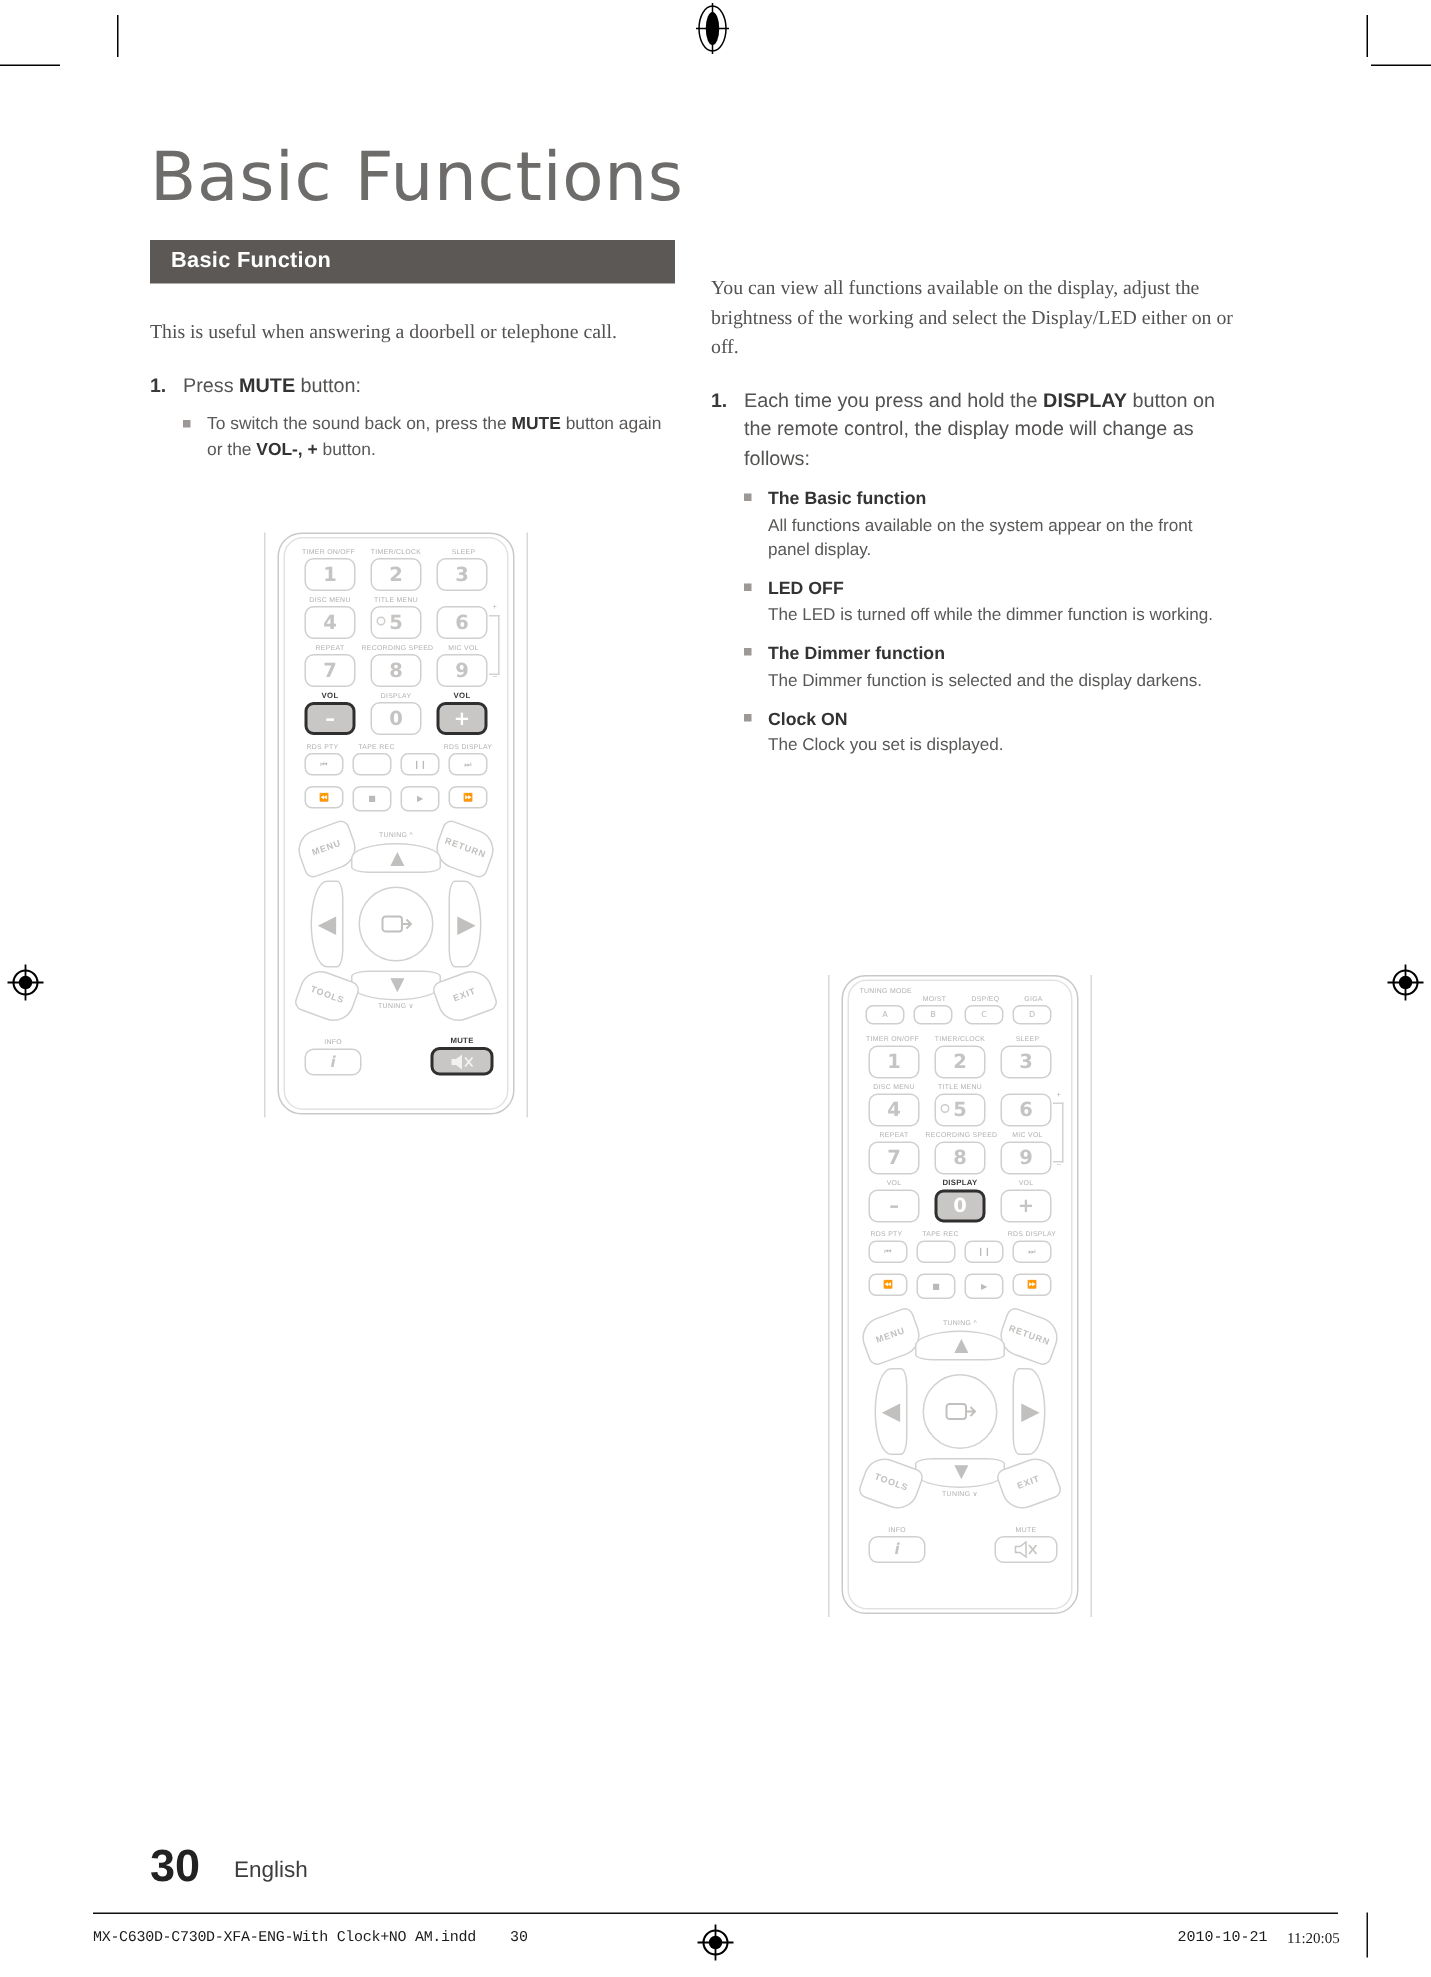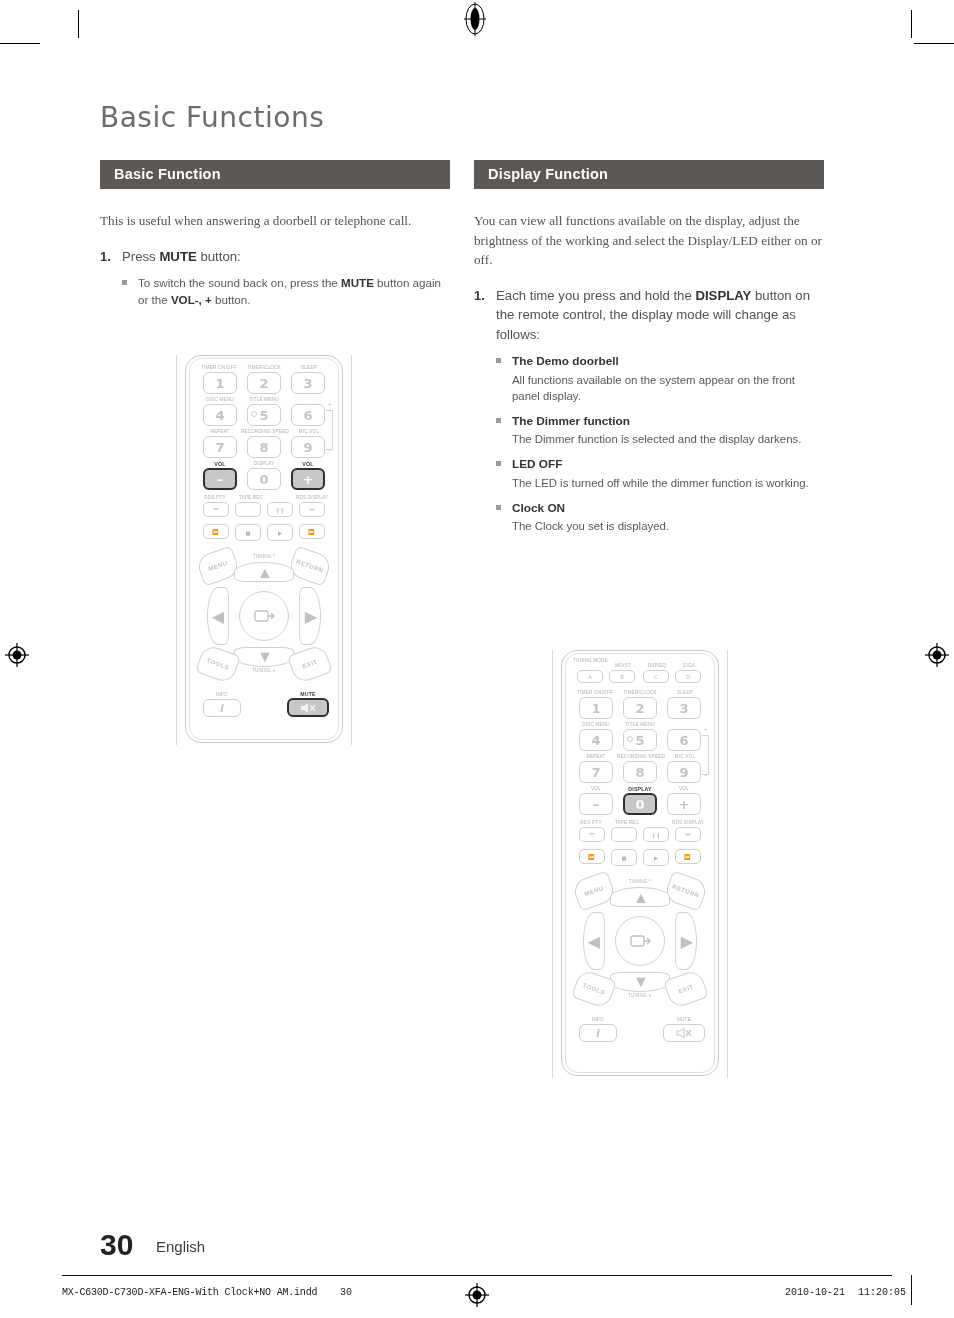--- a/index.html
+++ b/index.html
@@ -14,21 +14,21 @@
   
   .cropmark{position:absolute;background:#000;}
   .reg{position:absolute;width:26px;height:26px;}
   .reg svg{display:block;}
 
   
   .page{position:absolute;left:0;top:0;width:954px;height:1318px;}
 
   .doc-title{
     position:absolute;left:100px;top:96px;
-    font-size:28px;line-height:44px;
+    font-size:45px;line-height:44px;
     font-weight:400;
     color:#6e6c6a;
     letter-spacing:0.5px;
     font-family:"DejaVu Sans", sans-serif;
   }
 
   .columns{position:absolute;left:100px;top:160px;width:724px;}
   .col{position:absolute;top:0;width:350px;}
   .col-left{left:0;}
   .col-right{left:374px;}
@@ -174,21 +174,21 @@
     font-family:"Liberation Mono", monospace;
   }
   .foot-date{
     position:absolute;left:785px;top:1287px;
     font-size:10px;color:#1a1a1a;
     font-family:"Liberation Mono", monospace;
   }
   .foot-time{
     position:absolute;left:858px;top:1287px;
     font-size:10px;color:#1a1a1a;
-    font-family:Liberation Mono, monospace;
+    font-family:Liberation Serif, serif;
   }
   .foot-vrule{position:absolute;left:911px;top:1275px;width:1px;height:30px;background:#111;}
 </style>
 </head>
 <body>
 
 <div class="page">
 
   <div class="cropmark" style="left:78px;top:10px;width:1px;height:28px;"></div>
   <div class="cropmark" style="left:0px;top:43px;width:40px;height:1px;"></div>
@@ -363,61 +363,60 @@
                   <path d="M11 3 l5 6 M16 3 l-5 6" stroke="#f2f2f2" stroke-width="1.3" fill="none"></path>
                 </svg>
             </div>
           </div>
 
         </div>
       </div>
     </div>
 
     <div class="col col-right">
-      <div class="section-bar">Display Function</div>
       <div class="intro">You can view all functions available on the display, adjust the brightness of the working and select the Display/LED either on or off.</div>
 
       <ol class="steps">
         <li class="step">
           <span class="step-num">1.</span>
           <span class="step-body">
             <span>Each time you press and hold the <b>DISPLAY</b> button on the remote control, the display mode will change as follows:</span>
             <ul class="sublist" style="margin-top:8px;">
               <li class="subitem">
                 <span class="bullet-sq">
                     <i></i>
                   </span>
                 <span class="subitem-text">
-                  <span class="subitem-title">The Demo doorbell</span>
+                  <span class="subitem-title">The Basic function</span>
                   <span class="subitem-desc">All functions available on the system appear on the front panel display.</span>
+                </span>
+              </li>
+              <li class="subitem">
+                <span class="bullet-sq">
+                    <i></i>
+                  </span>
+                <span class="subitem-text">
+                  <span class="subitem-title">LED OFF</span>
+                  <span class="subitem-desc">The LED is turned off while the dimmer function is working.</span>
                 </span>
               </li>
               <li class="subitem">
                 <span class="bullet-sq">
                     <i></i>
                   </span>
                 <span class="subitem-text">
                   <span class="subitem-title">The Dimmer function</span>
                   <span class="subitem-desc">The Dimmer function is selected and the display darkens.</span>
                 </span>
               </li>
               <li class="subitem">
                 <span class="bullet-sq">
                     <i></i>
                   </span>
                 <span class="subitem-text">
-                  <span class="subitem-title">LED OFF</span>
-                  <span class="subitem-desc">The LED is turned off while the dimmer function is working.</span>
-                </span>
-              </li>
-              <li class="subitem">
-                <span class="bullet-sq">
-                    <i></i>
-                  </span>
-                <span class="subitem-text">
                   <span class="subitem-title">Clock ON</span>
                   <span class="subitem-desc">The Clock you set is displayed.</span>
                 </span>
               </li>
             </ul>
           </span>
         </li>
       </ol>
 
       <div class="remote-wrap" style="left:78px;top:490px;width:176px;height:428px;">

